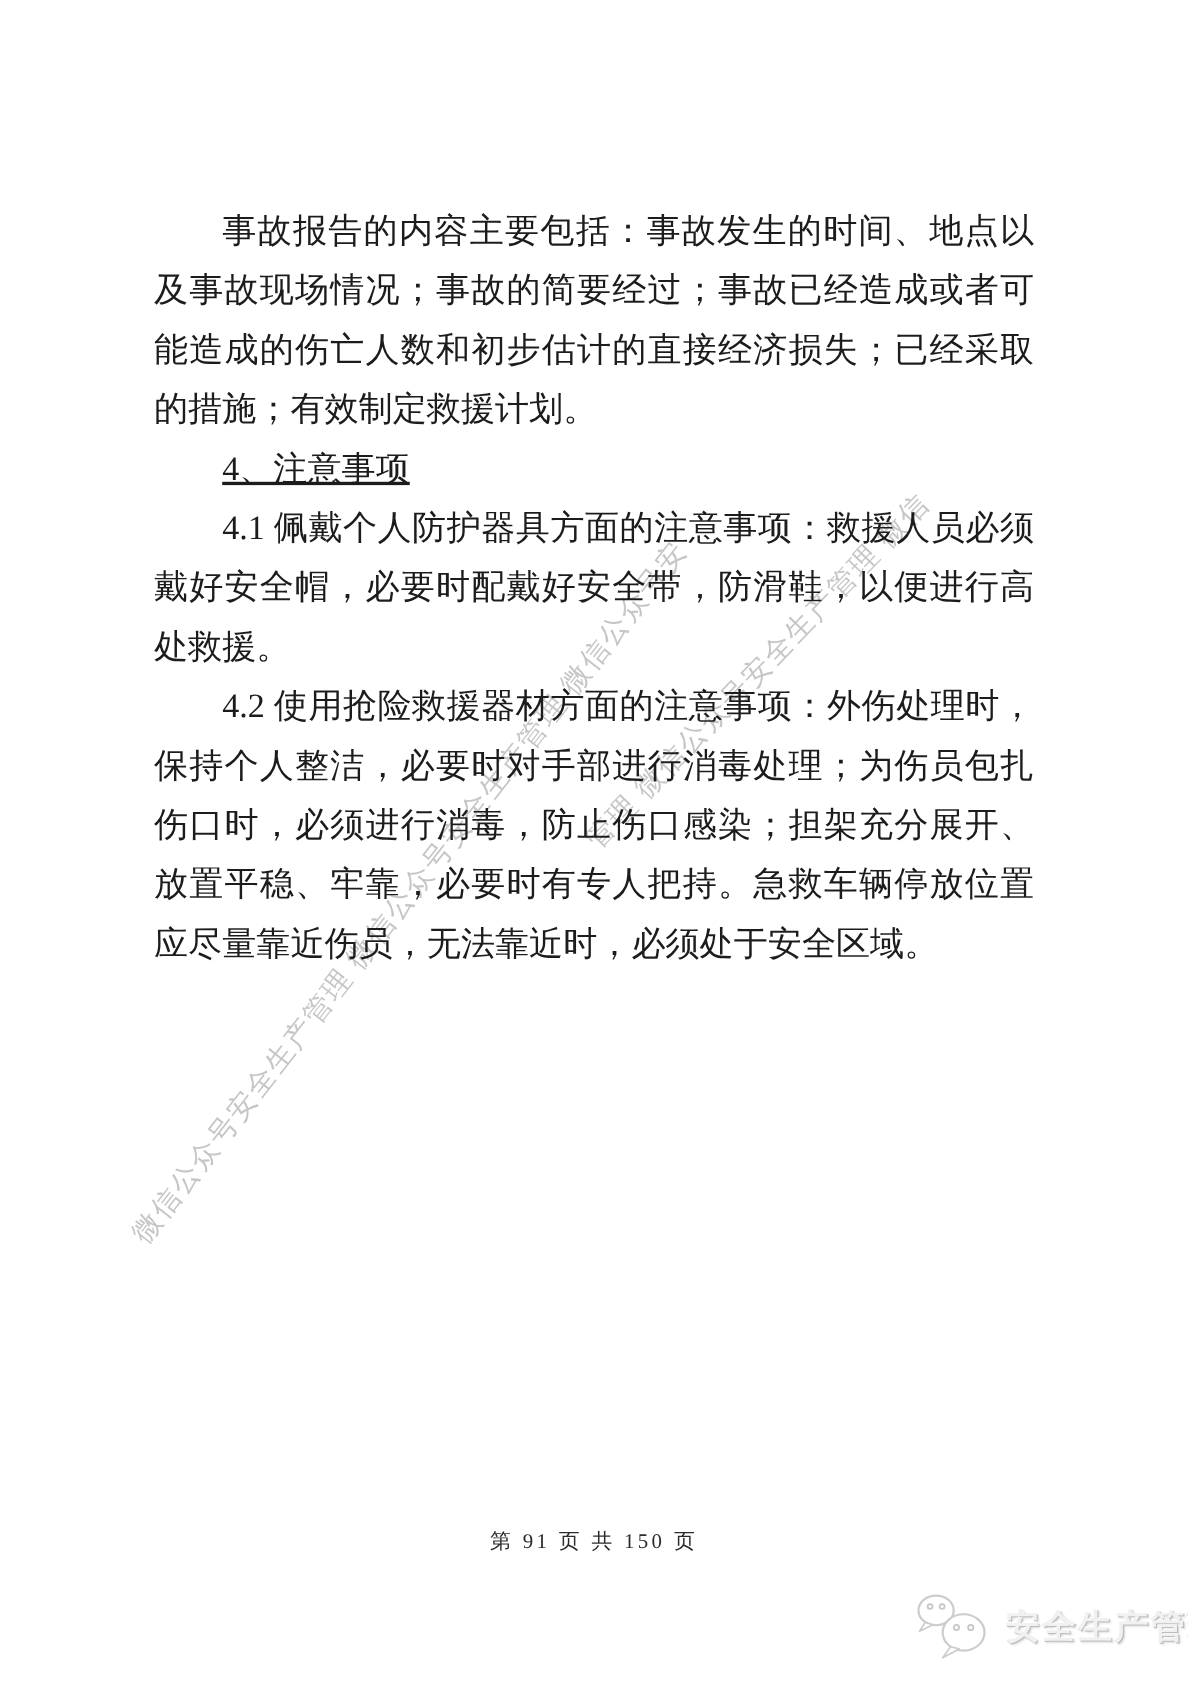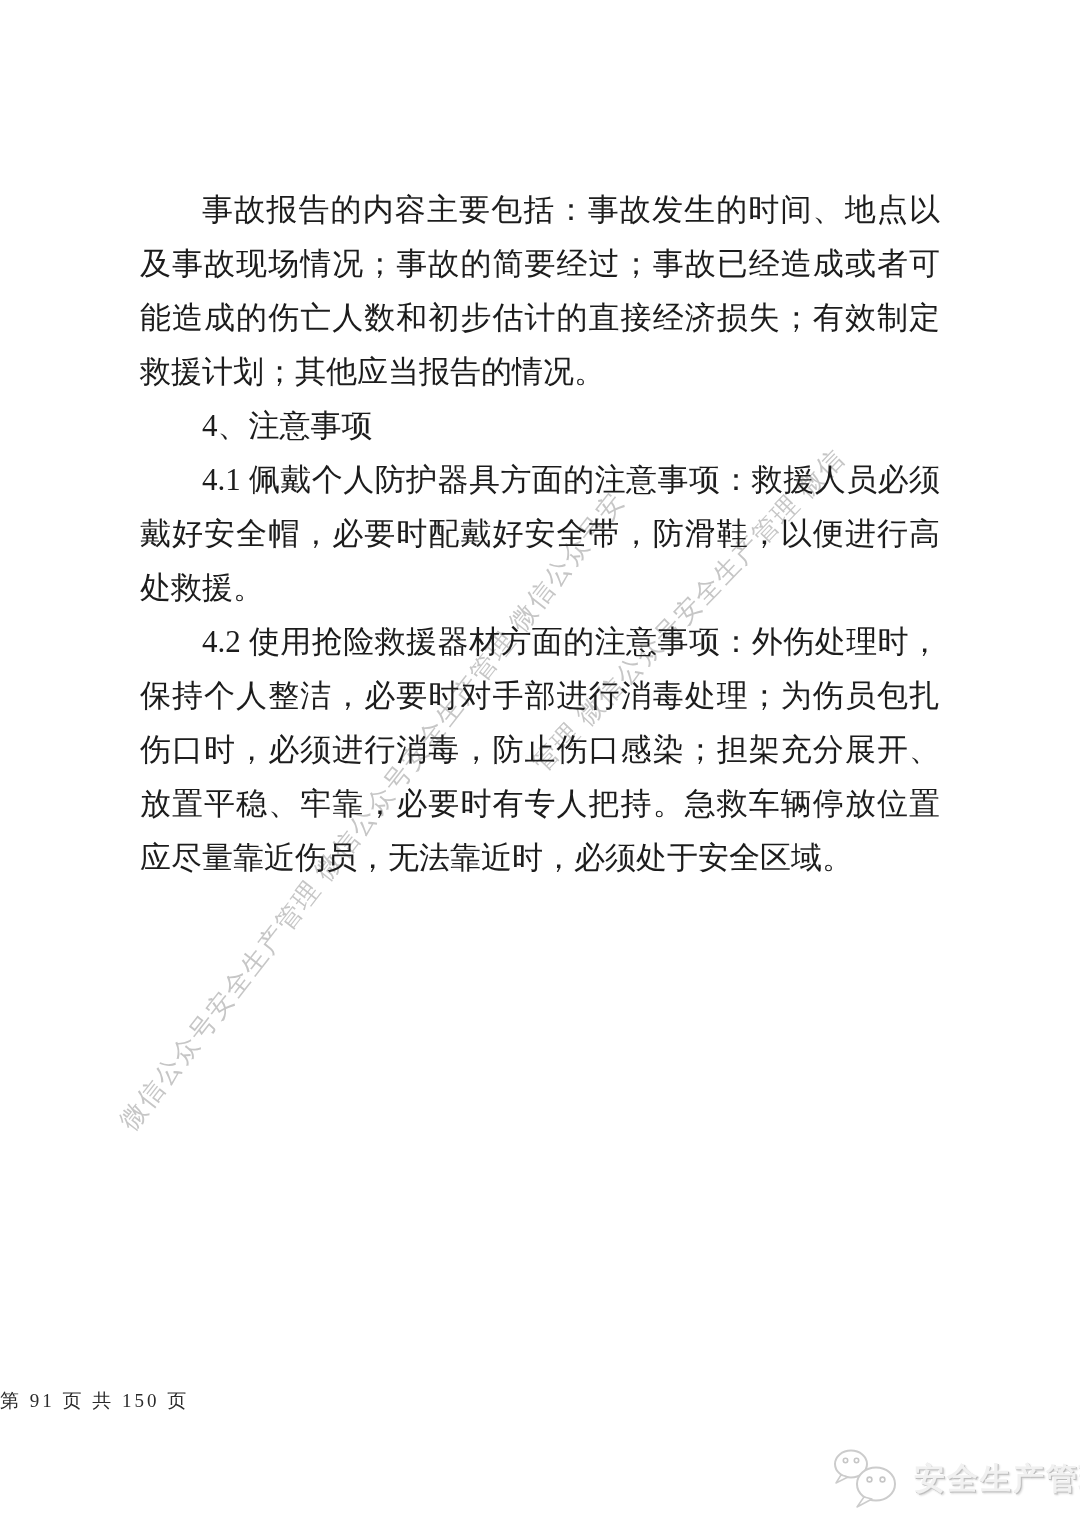--- a/index.html
+++ b/index.html
@@ -25,20 +25,21 @@
     color: #1c1c1c;
     text-align: justify;
   }
   .content p {
     margin: 0;
     padding: 0;
     text-indent: 2em;
   }
   .content p.heading {
     font-weight: normal;
+    text-decoration: underline;
   }
   .watermark {
     position: absolute;
     font-size: 26px;
     line-height: 30px;
     color: #c6c6c6;
     white-space: nowrap;
     transform-origin: 0 100%;
     pointer-events: none;
     letter-spacing: 2px;
@@ -51,20 +52,21 @@
   .watermark.band2 {
     left: 548px;
     top: 748px;
     transform: rotate(-46deg);
   }
   .page-footer {
     position: absolute;
     left: 0;
     top: 1388px;
     width: 100%;
+    text-align: center;
     font-size: 19px;
     letter-spacing: 3px;
     color: #2b2b2b;
   }
   .brand {
     position: absolute;
     left: 830px;
     top: 1448px;
     height: 62px;
     display: flex;
@@ -88,21 +90,21 @@
 </style>
 </head>
 <body>
 
 <div class="page">
 
   <div class="watermark band1">微信公众号安全生产管理 微信公众号安全生产管理 微信公众号安</div>
   <div class="watermark band2">管理 微信公众号安全生产管理 微信</div>
 
   <div class="content">
-    <p>事故报告的内容主要包括：事故发生的时间、地点以及事故现场情况；事故的简要经过；事故已经造成或者可能造成的伤亡人数和初步估计的直接经济损失；有效制定救援计划；其他应当报告的情况。</p>
+    <p>事故报告的内容主要包括：事故发生的时间、地点以及事故现场情况；事故的简要经过；事故已经造成或者可能造成的伤亡人数和初步估计的直接经济损失；已经采取的措施；有效制定救援计划。</p>
     <p class="heading">4、注意事项</p>
     <p>4.1 佩戴个人防护器具方面的注意事项：救援人员必须戴好安全帽，必要时配戴好安全带，防滑鞋，以便进行高处救援。</p>
     <p>4.2 使用抢险救援器材方面的注意事项：外伤处理时，保持个人整洁，必要时对手部进行消毒处理；为伤员包扎伤口时，必须进行消毒，防止伤口感染；担架充分展开、放置平稳、牢靠，必要时有专人把持。急救车辆停放位置应尽量靠近伤员，无法靠近时，必须处于安全区域。</p>
   </div>
 
   <div class="page-footer">第 91 页 共 150 页</div>
 
   <div class="brand">
     <svg class="brand-icon" viewBox="0 0 76 62" xmlns="http://www.w3.org/2000/svg">
 

